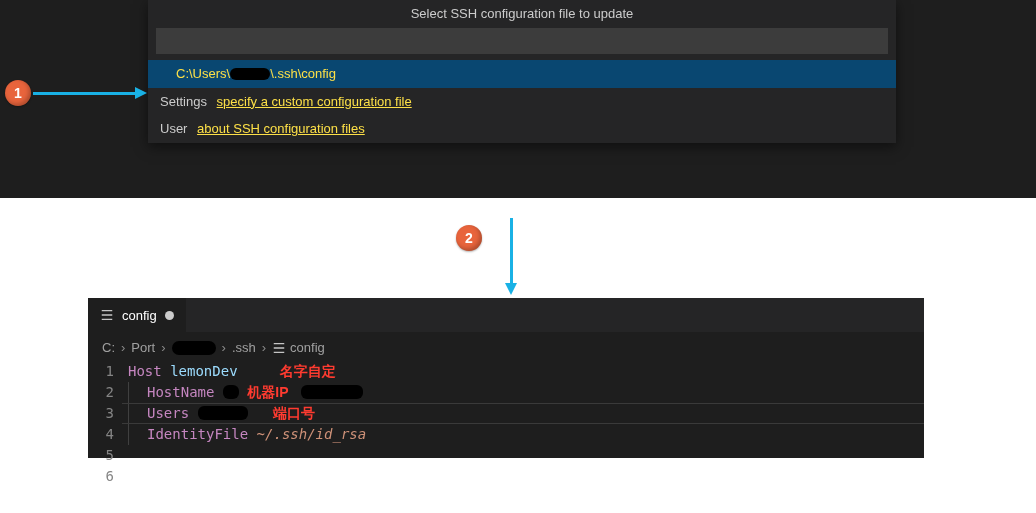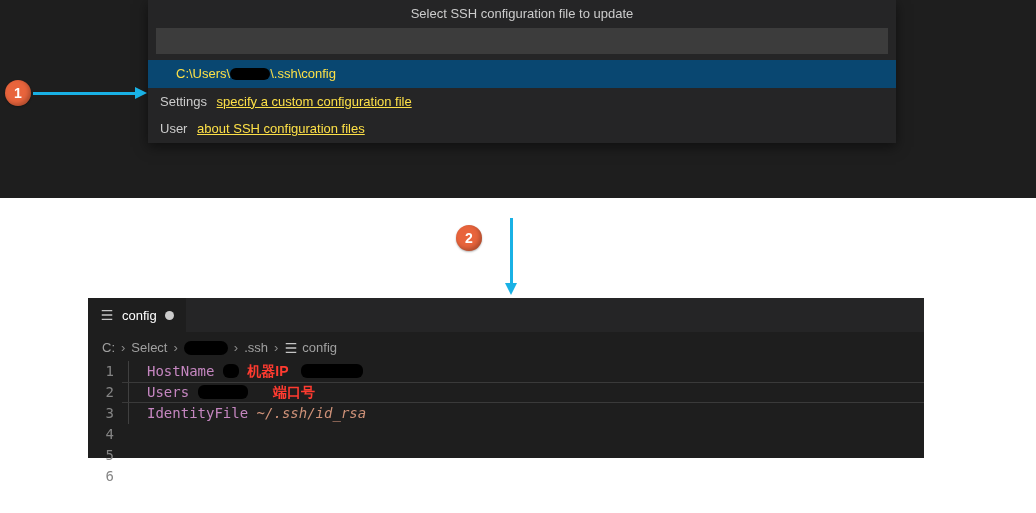--- a/index.html
+++ b/index.html
@@ -257,21 +257,21 @@
             <path d="M2 3h12M2 8h12M2 13h12" stroke="#c5c5c5" stroke-width="1.5" fill="none"></path>
           </svg>
       </span>
       <span>config</span>
       <span class="modified-dot"></span>
     </div>
   </div>
   <div class="breadcrumb">
     <span>C:</span>
     <span class="crumb-sep">›</span>
-    <span>Select</span>
+    <span>Port</span>
     <span class="crumb-sep">›</span>
     <span class="crumb-redact"></span>
     <span class="crumb-sep">›</span>
     <span>.ssh</span>
     <span class="crumb-sep">›</span>
     <span class="file-icon">
       <svg width="14" height="14" viewBox="0 0 16 16">
           <path d="M2 3h12M2 8h12M2 13h12" stroke="#c5c5c5" stroke-width="1.5" fill="none"></path>
         </svg>
     </span>
@@ -281,20 +281,27 @@
     <div class="gutter">
       <div>1</div>
       <div>2</div>
       <div>3</div>
       <div>4</div>
       <div>5</div>
       <div>6</div>
     </div>
     <div class="code">
       <div class="line">
+        <span class="kw">Host</span>
+        <span class="plain"> </span>
+        <span class="ident">lemonDev</span>
+        <span class="plain">&nbsp;&nbsp;&nbsp;</span>
+        <span class="anno">名字自定</span>
+      </div>
+      <div class="line">
         <span class="indent-guide"></span><span class="kw">HostName</span>
         <span class="plain"> </span>
         <span class="blk-redact" style="width:16px;"></span>
         <span class="anno">机器IP</span>
         <span class="blk-redact" style="width:62px; margin-left:4px;"></span>
       </div>
       <div class="line current">
         <span class="indent-guide"></span><span class="kw">Users</span>
         <span class="plain"> </span>
         <span class="blk-redact" style="width:50px;"></span>

